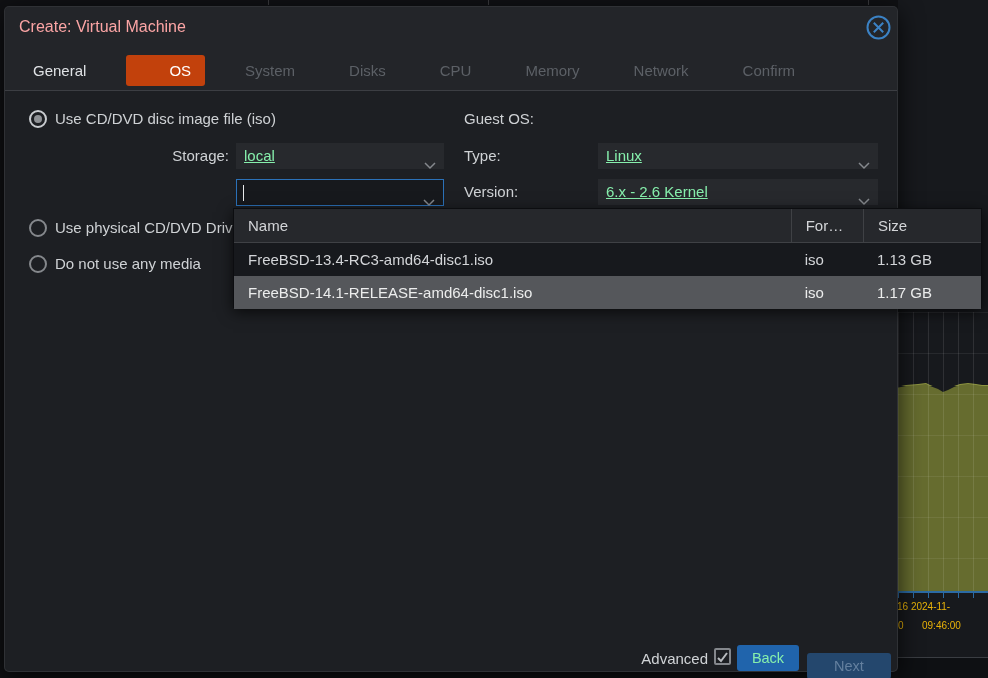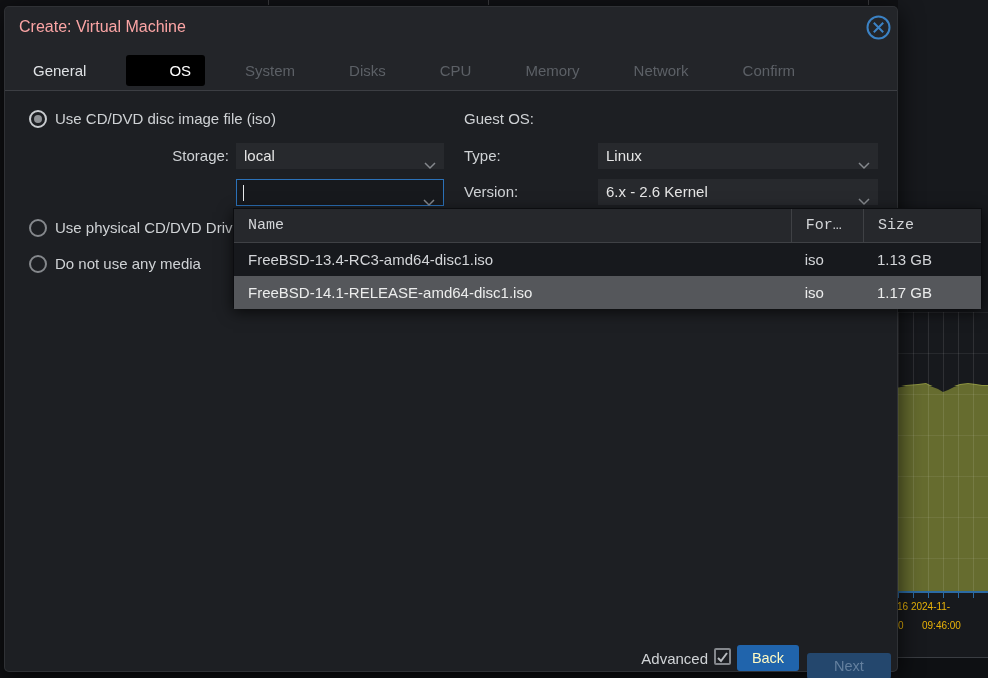--- a/index.html
+++ b/index.html
@@ -26,52 +26,52 @@
   .top-tick { position:absolute; top:0; width:1px; height:5px; background:rgba(255,255,255,0.18); }
 
   
   .dialog { position:absolute; left:4px; top:6px; width:894px; height:666px; background:#232529;
     border:1px solid rgba(255,255,255,0.06); border-radius:5px; box-shadow:0 6px 24px rgba(0,0,0,0.75); z-index:5; }
   .dlg-title { position:absolute; left:14px; top:11px; font-size:16px; color:#fca5a5; }
   .dlg-close { position:absolute; left:860px; top:7px; width:27px; height:27px; cursor:pointer; }
   .tabbar { position:absolute; left:14px; top:48px; display:flex; gap:26px; align-items:center; }
   .tab { font-size:15px; color:#5c6066; padding:7px 14px; border-radius:3px; white-space:nowrap; }
   .tab.enabled { color:#dfe2e5; }
-  .tab.active { background:#000000; color:#ffffff;padding-left:43px; }
+  .tab.active { background:#c2410c; color:#ffffff;padding-left:43px; }
   .dlg-body { position:absolute; left:0; top:83px; width:892px; height:581px; background:#1d1f23;
     border-top:1px solid #3c3e43; border-radius:0 0 5px 5px; }
 
   .flabel { position:absolute; font-size:15px; color:#cfd2d5; line-height:18px; }
   .flabel.right { text-align:right; }
   .radio { position:absolute; width:18px; height:18px; border:2px solid #85888c; border-radius:50%; }
   .radio.selected { border-color:#c9ccd0; }
   .radio.selected::after { content:''; position:absolute; inset:3px; background:#8f9296; border-radius:50%; }
-  .field { position:absolute; height:26px; background:#27292d; color:#e5e5e5; font-size:15px;
-    line-height:26px; padding:0 26px 0 8px; }
+  .field { position:absolute; height:26px; background:#27292d; color:#86efac; font-size:15px;
+    line-height:26px; padding:0 26px 0 8px;text-decoration:underline; }
   .field.focused { background:#17191d; border:1px solid #2b71b8; height:27px; line-height:25px; }
   .field .chev { position:absolute; right:8px; top:9px; }
   .caret { position:absolute; left:6px; top:5px; width:1px; height:16px; background:#e8eaec; }
 
   
   .drop { position:absolute; left:233px; top:208px; width:749px; height:100px; z-index:8;
     background:#17191d; border:1px solid #0c0d10; box-shadow:0 4px 14px rgba(0,0,0,0.7); font-size:15px; }
   .drop-head { display:flex; height:34px; background:#26282c; border-bottom:1px solid #3f4145; color:#d3d5d8; }
-  .drop-head .c { line-height:33px; padding-left:14px;font-family:Liberation Mono, monospace; }
+  .drop-head .c { line-height:33px; padding-left:14px; }
   .drop-head .c + .c { border-left:1px solid #3f4145; }
   .drop-row { display:flex; height:33px; color:#d3d5d8; cursor:pointer; }
   .drop-row .c { line-height:33px; padding-left:14px; overflow:hidden; white-space:nowrap; }
   .drop-row.hl { background:#55575b; color:#eceded; }
   .c-name { width:549px; } .c-fmt { width:75px;margin-left:32px; } .c-size { width:123px; }
 
   
   .adv-label { position:absolute; left:560px; top:643px; width:143px; text-align:right; font-size:15px; color:#d0d3d6; }
   .checkbox { position:absolute; left:709px; top:641px; width:17px; height:17px; border:2px solid #84878c; border-radius:2px; cursor:pointer; }
   .btn { position:absolute; top:638px; height:26px; border:none; border-radius:3px; font-size:14.5px;
     font-family:inherit; cursor:pointer; }
-  .btn.back { left:732px; width:62px; background:#2064ac; color:#fef9c3; }
+  .btn.back { left:732px; width:62px; background:#2064ac; color:#86efac; }
   .btn.next { left:802px; width:84px; background:#24476d; color:#64809f; cursor:default;margin-top:8px; }
 </style>
 </head>
 <body>
 
 <div class="screen">
 
   <div class="top-tick" style="left:268px"></div>
   <div class="top-tick" style="left:488px"></div>
   <div class="top-tick" style="left:868px"></div>

